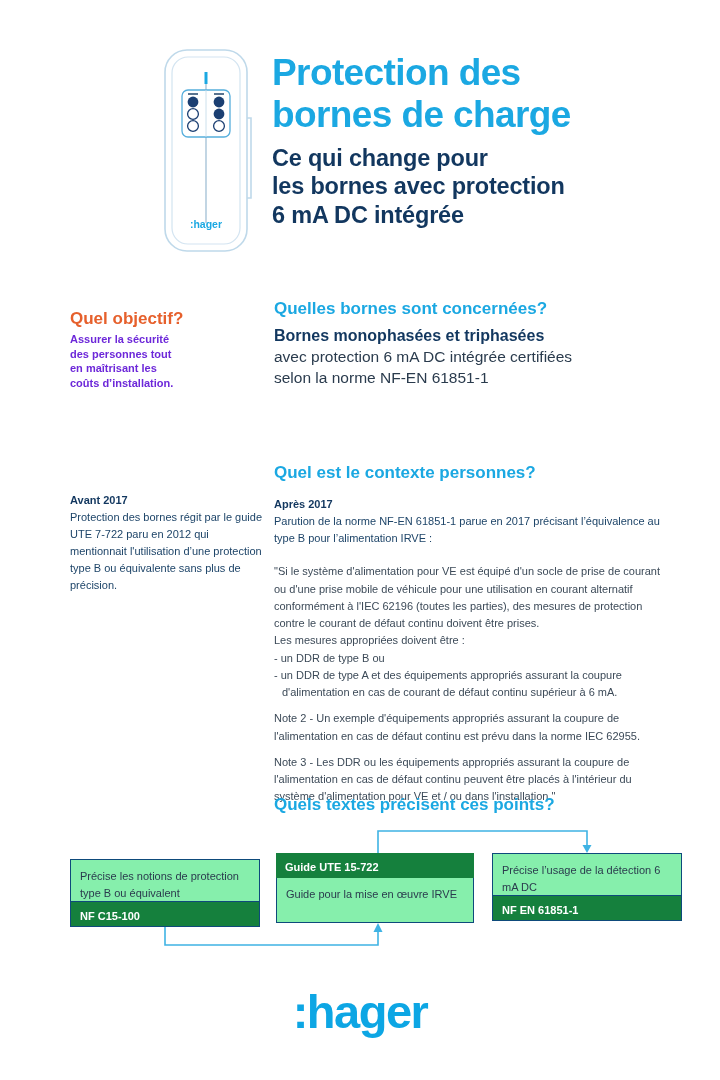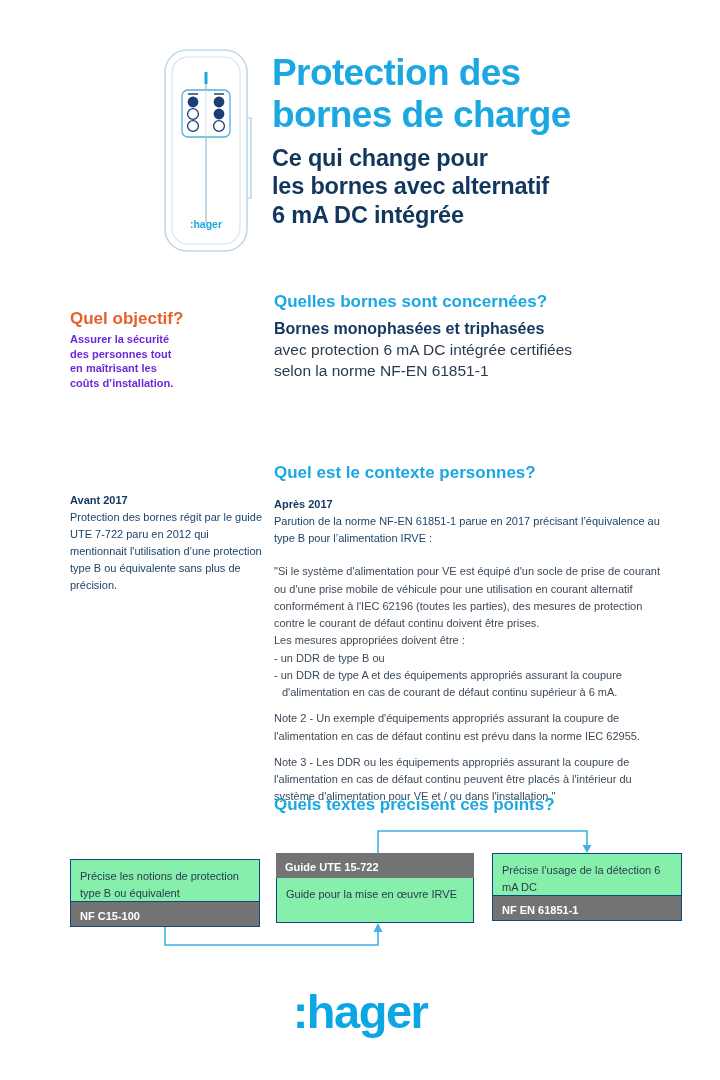--- a/index.html
+++ b/index.html
@@ -159,21 +159,21 @@
     box-sizing: border-box;
     border: 1px solid #0E4A7B;
     background: #86efac;
     color: #2A3B4D;
     font-size: 11px;
     line-height: 1.5;
     padding: 8px 9px 9px 9px;
   }
   .dbox .navy-part {
     box-sizing: border-box;
-    background: #737373;
+    background: #15803d;
     color: #ffffff;
     font-size: 11px;
     font-weight: bold;
     line-height: 1.2;
     padding: 8px 9px;
   }
   #box-left  { left: 70px;  top: 64px; width: 190px; }
   #box-mid   { left: 276px; top: 58px; width: 198px; }
   #box-right { left: 492px; top: 58px; width: 190px; }
 
@@ -246,37 +246,37 @@
       </svg>
     </div>
 
     <div id="title-block">
       <h1 class="title-main">
         <span>Protection des</span><br>
         <span>bornes de charge</span>
       </h1>
       <h2 class="title-sub">
         <span>Ce qui change pour</span><br>
-        <span>les bornes avec alternatif</span><br>
+        <span>les bornes avec protection</span><br>
         <span>6 mA DC intégrée</span>
       </h2>
     </div>
   </div>
 
   <div class="col-left" style="top:308px;">
     <p class="h-orange">Quel objectif?</p>
     <p class="p-orange">
       <span>Assurer la sécurité</span><br>
       <span>des personnes tout</span><br>
       <span>en maîtrisant les</span><br>
       <span>coûts d’installation.</span>
     </p>
   </div>
 
-  <div class="col-right" style="top:291px;">
+  <div class="col-right" style="top:298px;">
     <p class="h-cyan">Quelles bornes sont concernées?</p>
     <p class="lead-bold">Bornes monophasées et triphasées</p>
     <p class="lead-reg">
       <span>avec protection 6 mA DC intégrée certifiées</span><br>
       <span>selon la norme NF-EN 61851-1</span>
     </p>
   </div>
 
   <div class="col-left" style="top:493px;">
     <p class="sm-bold">Avant 2017</p>

